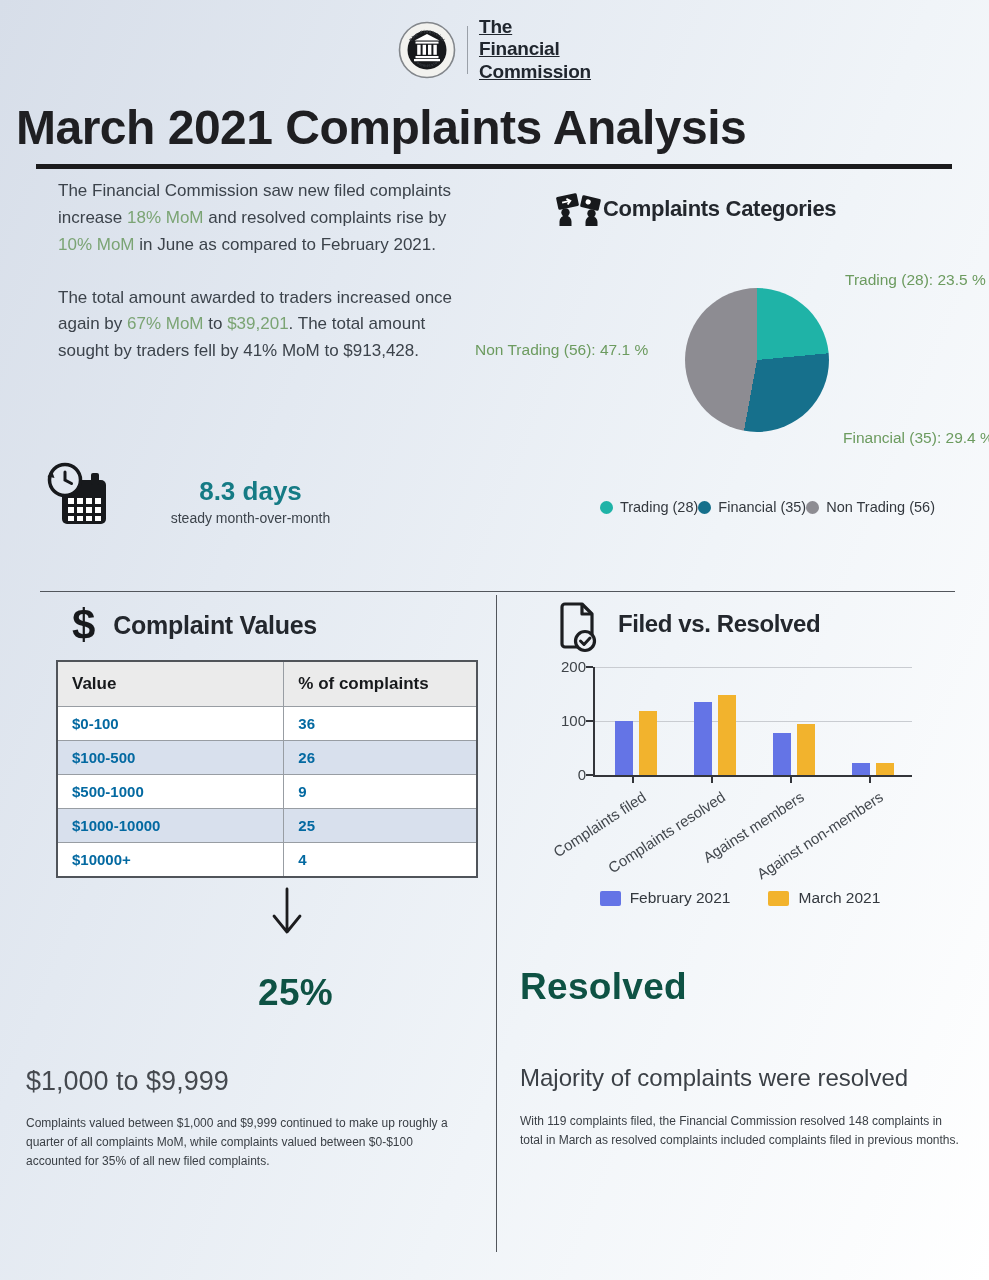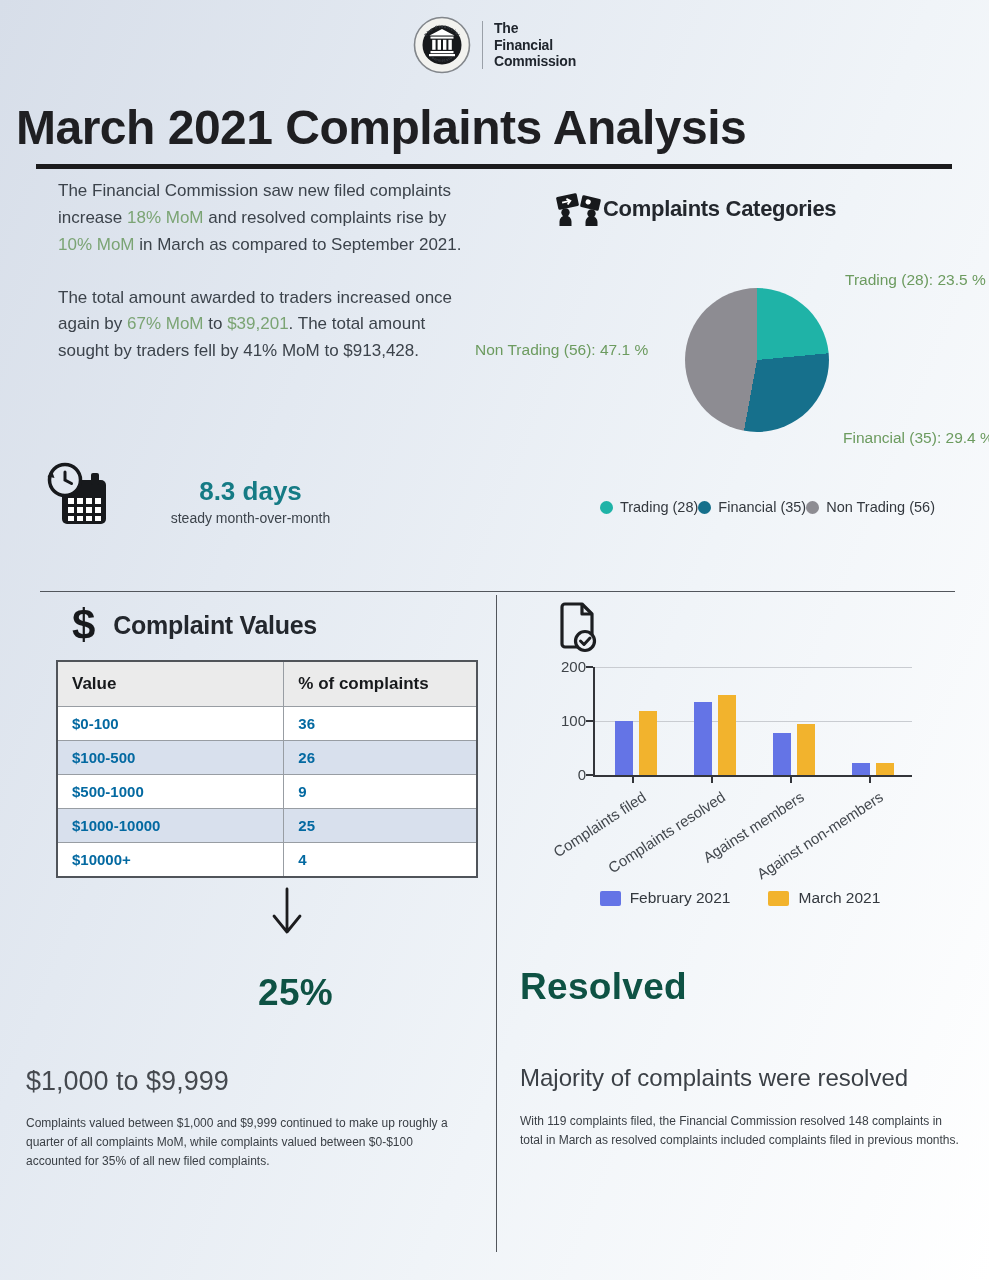--- a/index.html
+++ b/index.html
@@ -4,21 +4,21 @@
 <style>
   html,body{margin:0;padding:0;background:#ffffff;}
   .page{
     position:relative;width:989px;height:1280px;overflow:hidden;
     background:linear-gradient(112deg,#d7dee9 0%,#e3e9f1 30%,#f0f4f8 62%,#ffffff 100%);
     font-family:"Liberation Sans",sans-serif;color:#3c434b;
   }
   
   .brand{position:absolute;top:16px;left:0;width:100%;display:flex;justify-content:center;align-items:center;gap:11px;}
   .brand-sep{width:1px;height:48px;background:#9aa0a8;}
-  .brand-text{font-weight:700;font-size:14px;line-height:1.18;color:#20262e;letter-spacing:-0.2px;}
+  .brand-text{font-weight:700;font-size:19px;line-height:1.18;color:#20262e;letter-spacing:-0.2px;text-decoration:underline;}
   h1.title{position:absolute;top:88px;left:4px;width:100%;margin:12px;text-align:left;
     font-size:48px;font-weight:700;letter-spacing:-0.5px;color:#1f1f22;}
   .title-rule{position:absolute;top:164px;left:36px;width:916px;height:5px;background:#1b1b1d;}
   
   .intro{position:absolute;left:58px;top:178px;width:406px;font-size:17px;line-height:1.58;color:#3c434b;}
   .intro p{margin:0 0 26px 0;}
   .hl{color:#7ba474;}
   
   .cat-heading{position:absolute;left:556px;top:192px;display:flex;align-items:center;gap:1px;}
   .cat-heading .txt{font-size:22px;font-weight:700;letter-spacing:-0.3px;color:#23272d;}
@@ -107,21 +107,21 @@
       <div>The</div>
       <div>Financial</div>
       <div>Commission</div>
     </div>
   </div>
 
   <h1 class="title">March 2021 Complaints Analysis</h1>
   <div class="title-rule"></div>
 
   <div class="intro">
-    <p><span>The Financial Commission saw new filed complaints increase </span><span class="hl">18% MoM</span><span> and resolved complaints rise by </span><span class="hl">10% MoM</span><span> in March as compared to September 2021.</span></p>
+    <p><span>The Financial Commission saw new filed complaints increase </span><span class="hl">18% MoM</span><span> and resolved complaints rise by </span><span class="hl">10% MoM</span><span> in June as compared to February 2021.</span></p>
     <p><span>The total amount awarded to traders increased once again by </span><span class="hl">67% MoM</span><span> to </span><span class="hl">$39,201</span><span>. The total amount sought by traders fell by 41% MoM to $913,428.</span></p>
   </div>
 
   <div class="cat-heading">
     <svg width="46" height="34" viewBox="0 0 46 34" fill="#17191c">
       <rect x="1" y="3" width="21" height="13" rx="1.5" transform="rotate(-12 11.5 9.5)"></rect>
       <rect x="25" y="5" width="19" height="12" rx="1.5" transform="rotate(13 34.5 11)"></rect>
       <path d="M6 9.5 h8 m-3 -3 l3.4 3 -3.4 3" stroke="#ffffff" stroke-width="1.8" fill="none" transform="rotate(-12 11.5 9.5)"></path>
       <circle cx="32" cy="10.5" r="2.6" fill="#ffffff" transform="rotate(13 34.5 11)"></circle>
       <circle cx="9.5" cy="20.5" r="4.2"></circle>
@@ -227,20 +227,21 @@
   <div class="big-stat left">25%</div>
   <div class="range-label">$1,000 to $9,999</div>
   <div class="col-body left">Complaints valued between $1,000 and $9,999 continued to make up roughly a quarter of all complaints MoM, while complaints valued between $0-$100 accounted for 35% of all new filed complaints.</div>
 
   <svg class="right-heading-icon" width="46" height="54" viewBox="0 0 46 54">
     <path d="M28 4 H11 a3 3 0 0 0 -3 3 v37 a3 3 0 0 0 3 3 h24 a3 3 0 0 0 3 -3 V14 z" fill="none" stroke="#1c1e21" stroke-width="3.2" stroke-linejoin="round"></path>
     <path d="M28 4 v10 h10" fill="none" stroke="#1c1e21" stroke-width="3.2" stroke-linejoin="round"></path>
     <circle cx="31" cy="41" r="9.5" fill="#eef1f6" stroke="#1c1e21" stroke-width="3.2"></circle>
     <path d="M26.5 41 l3.5 3.5 6 -6.5" fill="none" stroke="#1c1e21" stroke-width="3" stroke-linecap="round" stroke-linejoin="round"></path>
   </svg>
+  <div class="right-heading-txt">Filed vs. Resolved</div>
 
   <div class="chart">
     <div class="plot">
         <div class="gridline" style="top: 54px;"></div>
         <div class="gridline" style="top: 0px;"></div>
         <div class="bar" style="left: 20px; height: 54px; background: rgb(100, 116, 230);"></div>
         <div class="bar" style="left: 44px; height: 64.26px; background: rgb(242, 179, 45);"></div>
         <div class="bar" style="left: 99px; height: 72.9px; background: rgb(100, 116, 230);"></div>
         <div class="bar" style="left: 123px; height: 79.92px; background: rgb(242, 179, 45);"></div>
         <div class="bar" style="left: 178px; height: 41.58px; background: rgb(100, 116, 230);"></div>

